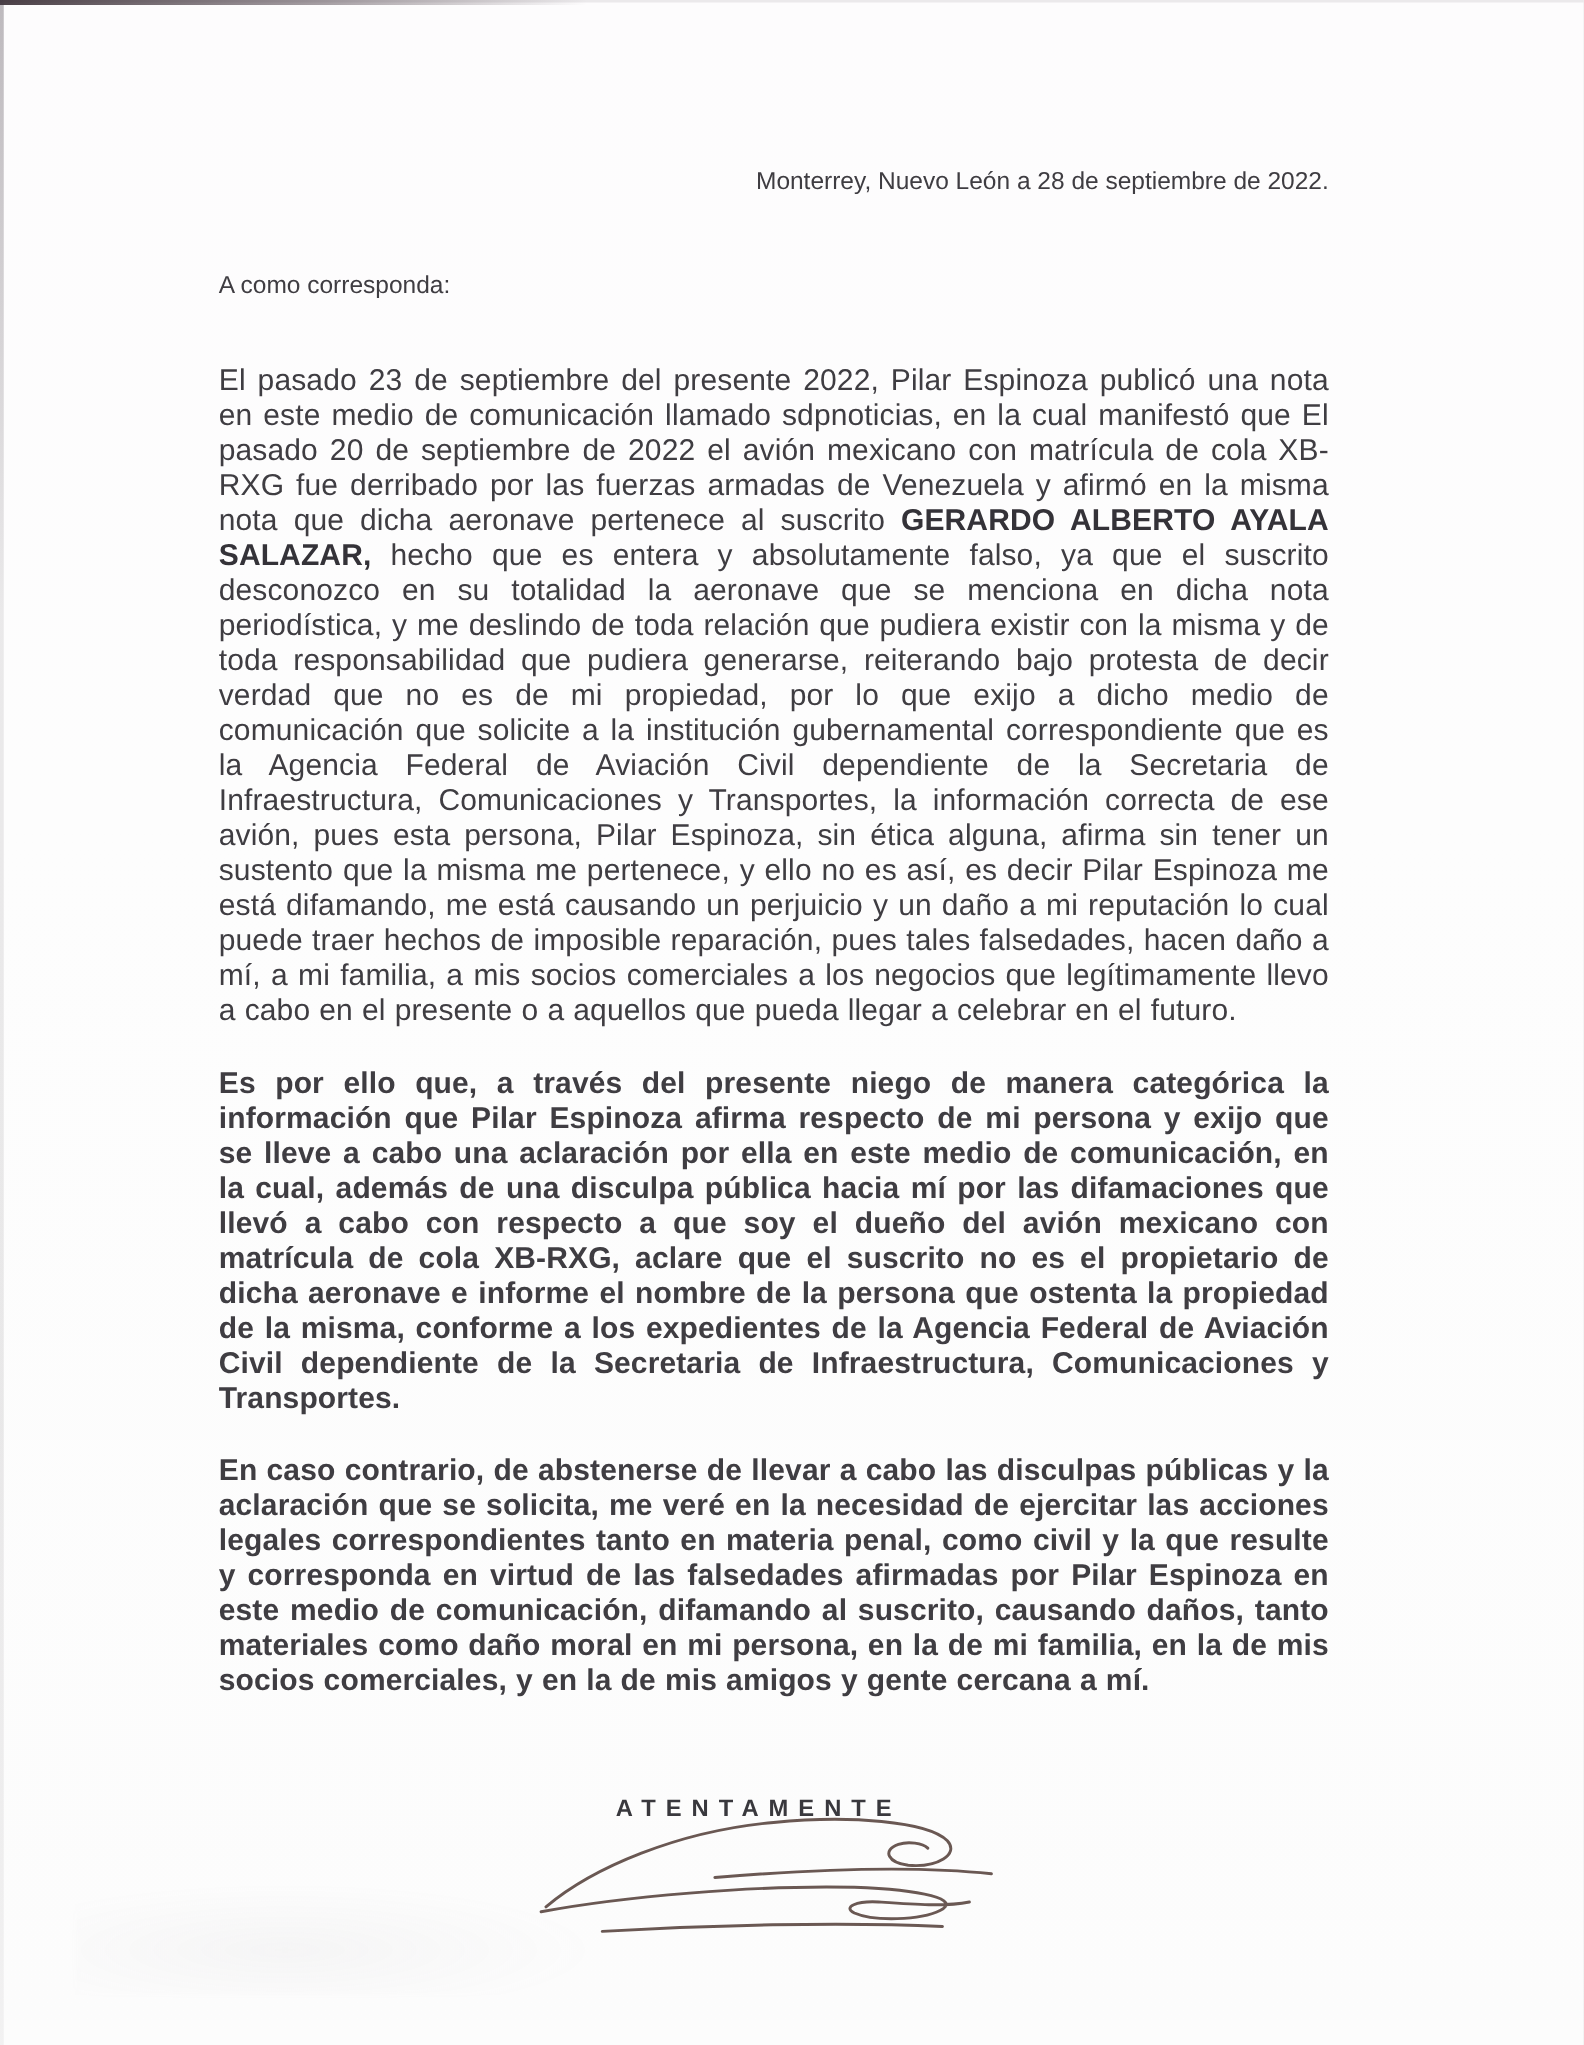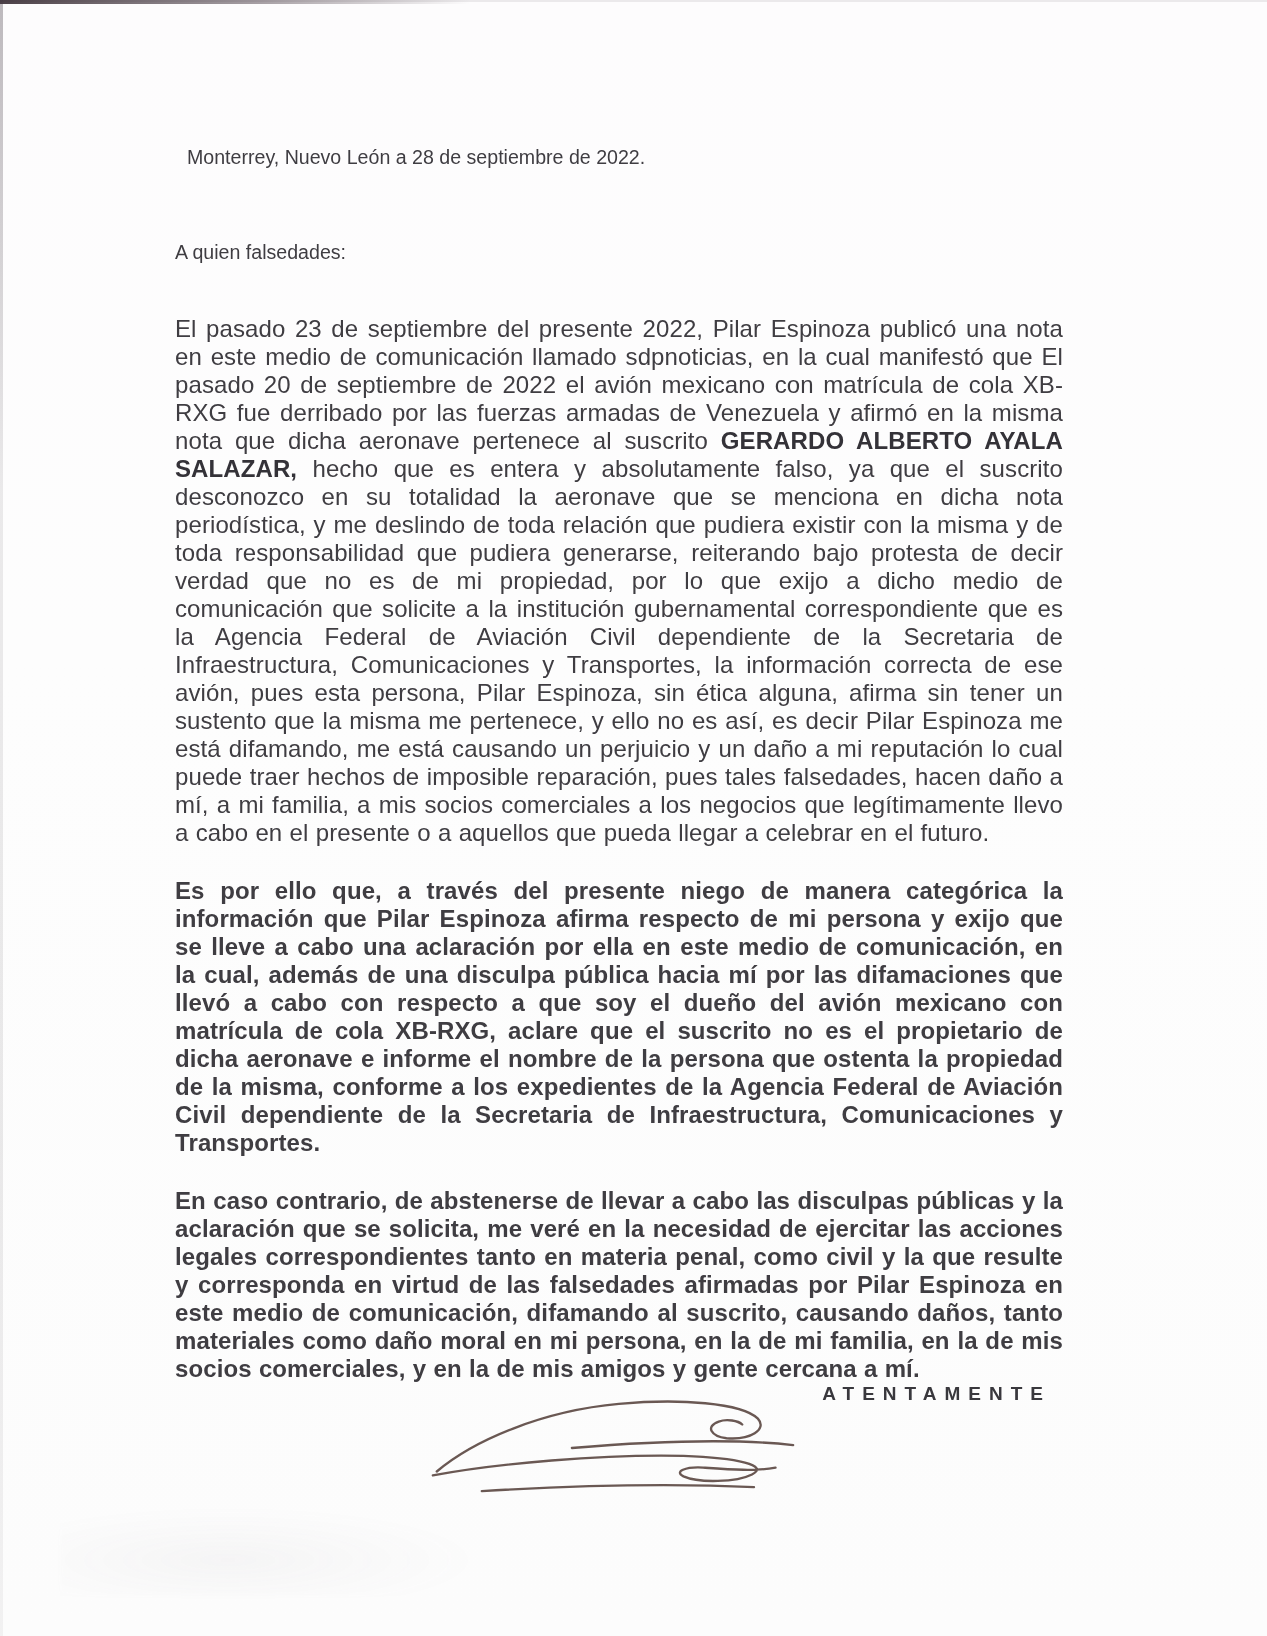--- a/index.html
+++ b/index.html
@@ -32,22 +32,23 @@
     background: radial-gradient(ellipse at 40% 60%, rgba(120,115,125,0.05), rgba(120,115,125,0) 70%);
     filter: blur(2px);
   }
   .content {
     position: absolute;
     left: 175px;
     top: 0;
     width: 888px;
   }
   .date-line {
-    margin: 12px;
+    margin: 0;
     padding-top: 131px;
+    text-align: right;
     font-size: 19.6px;
     line-height: 28px;
   }
   .salutation {
     margin: 0;
     padding-top: 55px;
     font-size: 19.6px;
     line-height: 28px;
   }
   .para {
@@ -56,22 +57,23 @@
     font-size: 24px;
     line-height: 28px;
     text-align: justify;
     letter-spacing: 0.1px;
     word-spacing: 0.5px;
   }
   .para + .para { margin-top: 30px; font-weight: bold; }
   .bold-name { font-weight: 700; color: #343238; }
   .sig-block {
     position: relative;
+    margin-top: 78px;
     width: 100%;
-    text-align: right;
+    text-align: center;
   }
   .closing {
     display: inline-block;
     font-weight: 700;
     font-size: 19px;
     letter-spacing: 8px;
     color: #39383d;
     transform: translateX(-12px);
   }
   .signature {
@@ -100,21 +102,21 @@
 
 <div class="page">
   <div class="artifact-top-full"></div>
   <div class="artifact-top"></div>
   <div class="artifact-left"></div>
   <div class="artifact-smudge"></div>
 
   <div class="content">
     <p class="date-line">Monterrey, Nuevo León a 28 de septiembre de 2022.</p>
 
-    <p class="salutation">A quien falsedades:</p>
+    <p class="salutation">A como corresponda:</p>
 
     <p class="para"><span>El pasado 23 de septiembre del presente 2022, Pilar Espinoza publicó una nota en este medio de comunicación llamado sdpnoticias, en la cual manifestó que El pasado 20 de septiembre de 2022 el avión mexicano con matrícula de cola XB-RXG fue derribado por las fuerzas armadas de Venezuela y afirmó en la misma nota que dicha aeronave pertenece al suscrito </span><strong class="bold-name">GERARDO ALBERTO AYALA SALAZAR,</strong><span> hecho que es entera y absolutamente falso, ya que el suscrito desconozco en su totalidad la aeronave que se menciona en dicha nota periodística, y me deslindo de toda relación que pudiera existir con la misma y de toda responsabilidad que pudiera generarse, reiterando bajo protesta de decir verdad que no es de mi propiedad, por lo que exijo a dicho medio de comunicación que solicite a la institución gubernamental correspondiente que es la Agencia Federal de Aviación Civil dependiente de la Secretaria de Infraestructura, Comunicaciones y Transportes, la información correcta de ese avión, pues esta persona, Pilar Espinoza, sin ética alguna, afirma sin tener un sustento que la misma me pertenece, y ello no es así, es decir Pilar Espinoza me está difamando, me está causando un perjuicio y un daño a mi reputación lo cual puede traer hechos de imposible reparación, pues tales falsedades, hacen daño a mí, a mi familia, a mis socios comerciales a los negocios que legítimamente llevo a cabo en el presente o a aquellos que pueda llegar a celebrar en el futuro.</span></p>
 
     <p class="para">Es por ello que, a través del presente niego de manera categórica la información que Pilar Espinoza afirma respecto de mi persona y exijo que se lleve a cabo una aclaración por ella en este medio de comunicación, en la cual, además de una disculpa pública hacia mí por las difamaciones que llevó a cabo con respecto a que soy el dueño del avión mexicano con matrícula de cola XB-RXG, aclare que el suscrito no es el propietario de dicha aeronave e informe el nombre de la persona que ostenta la propiedad de la misma, conforme a los expedientes de la Agencia Federal de Aviación Civil dependiente de la Secretaria de Infraestructura, Comunicaciones y Transportes.</p>
 
     <p class="para">En caso contrario, de abstenerse de llevar a cabo las disculpas públicas y la aclaración que se solicita, me veré en la necesidad de ejercitar las acciones legales correspondientes tanto en materia penal, como civil y la que resulte y corresponda en virtud de las falsedades afirmadas por Pilar Espinoza en este medio de comunicación, difamando al suscrito, causando daños, tanto materiales como daño moral en mi persona, en la de mi familia, en la de mis socios comerciales, y en la de mis amigos y gente cercana a mí.</p>
 
     <div class="sig-block">
       <div class="closing">ATENTAMENTE</div>
 

